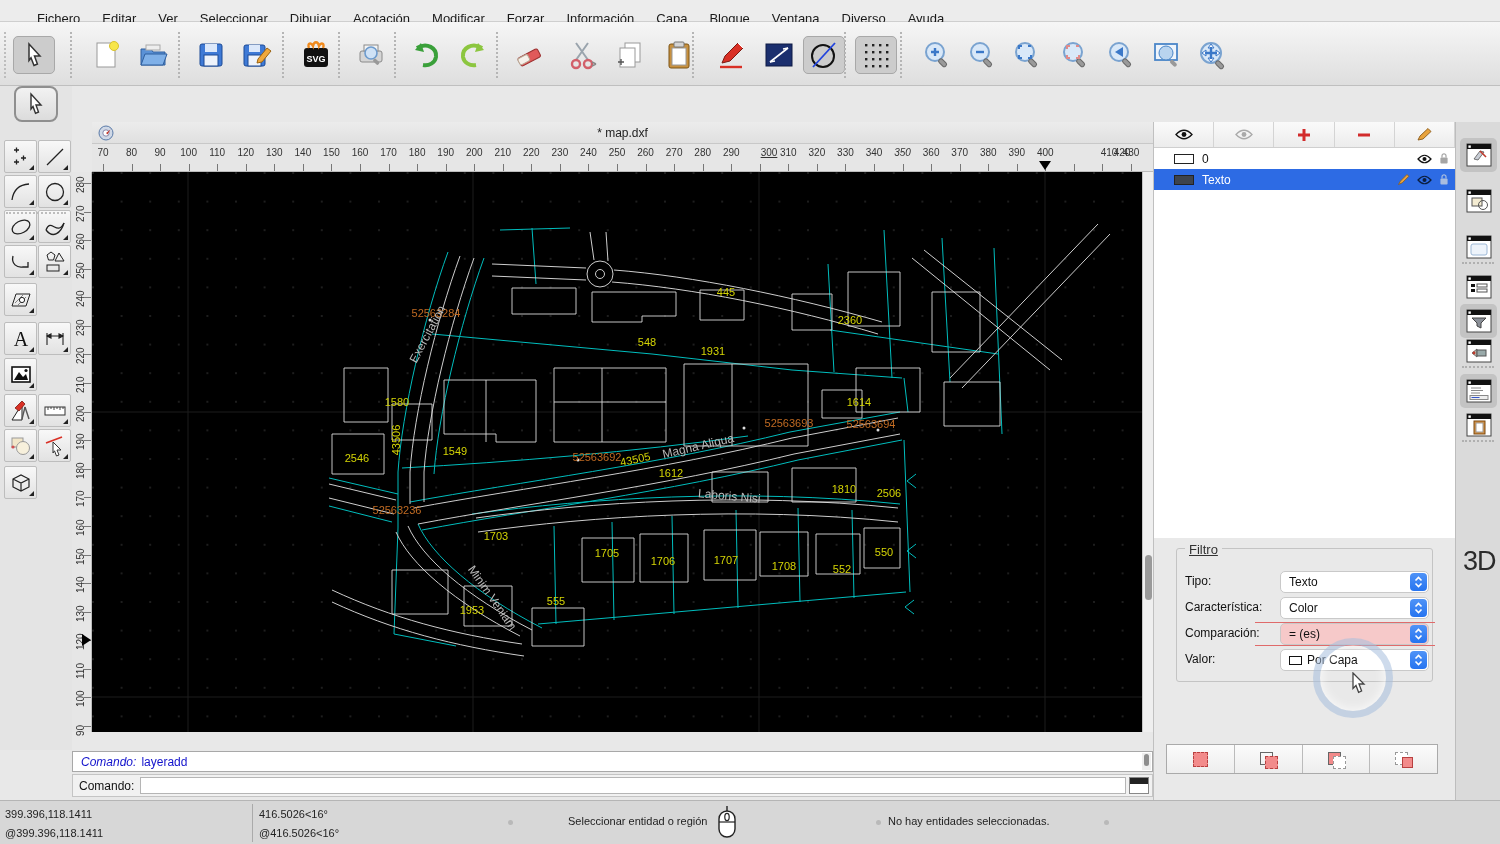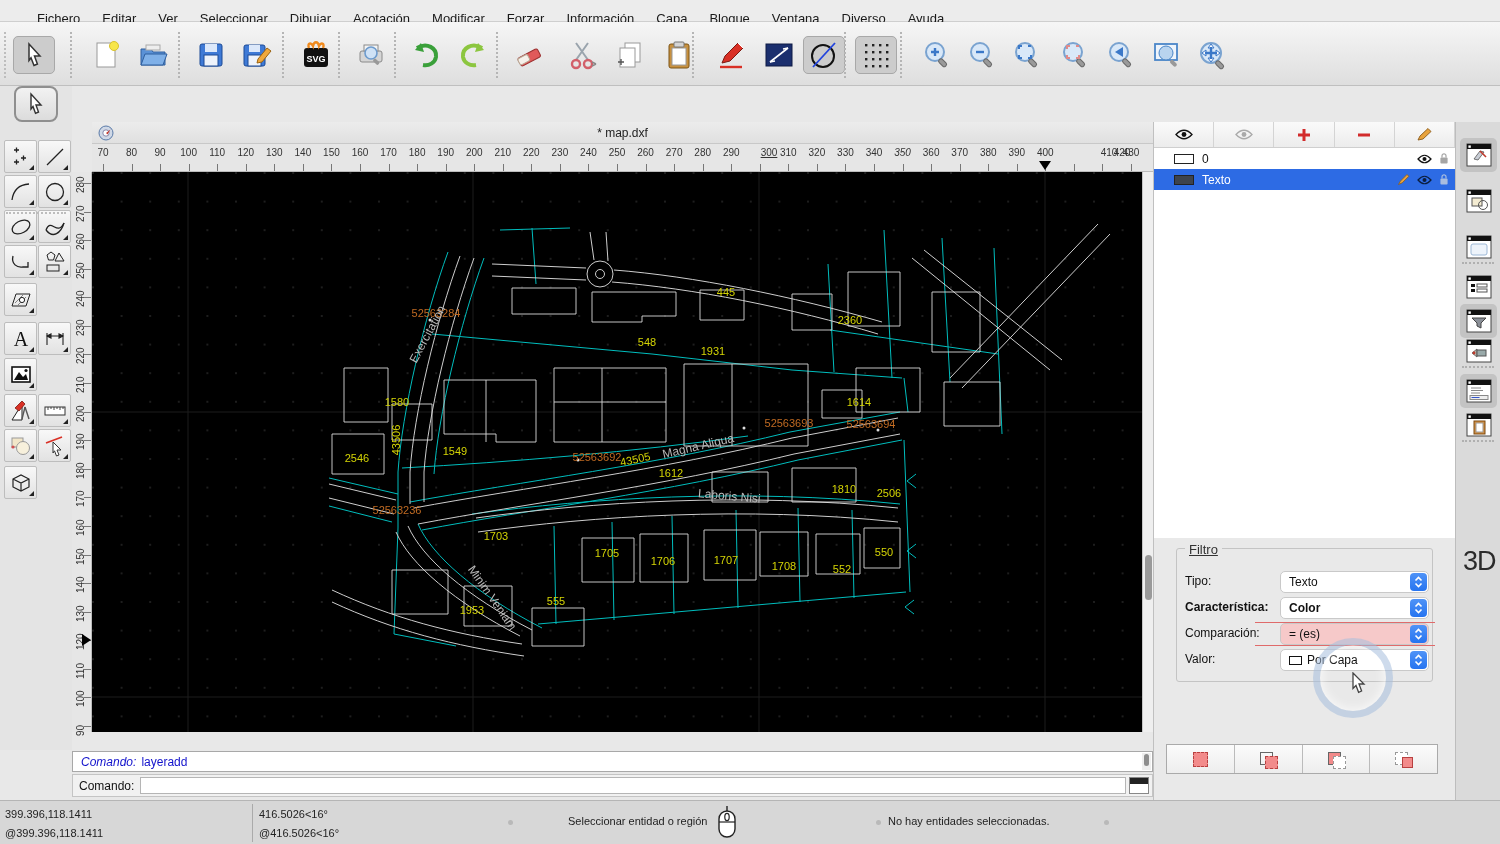--- a/index.html
+++ b/index.html
@@ -810,21 +810,21 @@
             <span class="f-label">Tipo:</span>
             <span class="f-combo">
               <span>Texto</span>
               <span class="stepper">
                 <svg width="9" height="12" viewBox="0 0 9 12">
                   <path d="M1.5,4.5 L4.5,1.5 L7.5,4.5 M1.5,7.5 L4.5,10.5 L7.5,7.5" fill="none" stroke="#fff" stroke-width="1.6"></path>
                 </svg>
               </span>
             </span>
           </div>
-          <div class="f-row" style="top: 48px; font-weight: bold;">
+          <div class="f-row" style="top: 48px;">
             <span class="f-label">Característica:</span>
             <span class="f-combo">
               <span>Color</span>
               <span class="stepper">
                 <svg width="9" height="12" viewBox="0 0 9 12">
                   <path d="M1.5,4.5 L4.5,1.5 L7.5,4.5 M1.5,7.5 L4.5,10.5 L7.5,7.5" fill="none" stroke="#fff" stroke-width="1.6"></path>
                 </svg>
               </span>
             </span>
           </div>

